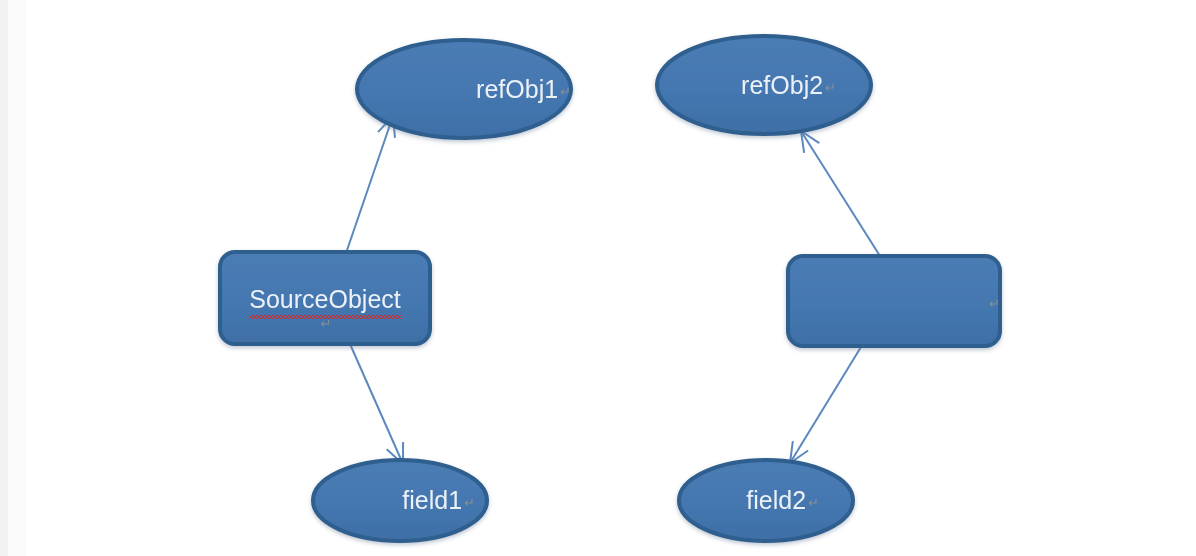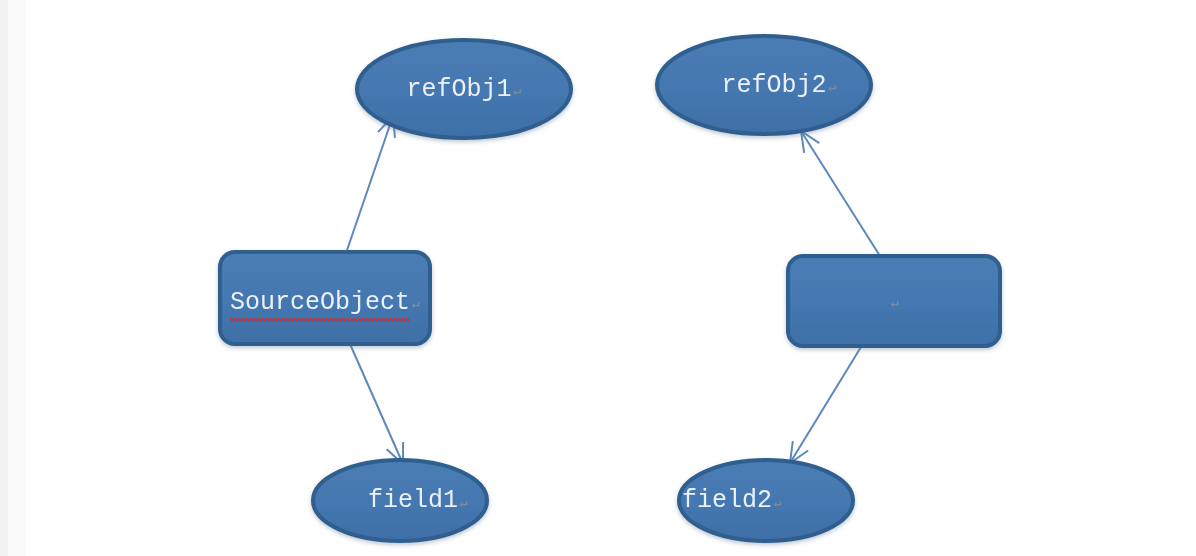--- a/index.html
+++ b/index.html
@@ -36,23 +36,23 @@
   }
   #diagram-svg {
     position: absolute;
     left: 0;
     top: 0;
   }
   .node-label {
     position: absolute;
     display: flex;
     align-items: center;
-    justify-content: center;
+    justify-content: flex-end;
     color: #ecf1f7;
-    font-family: Liberation Mono, monospace;
+    font-family: Liberation Sans, sans-serif;
     font-weight: 400;
     pointer-events: none;
     white-space: nowrap;
   }
   .node-label .txt {
     position: relative;
   }
   
   .spell .txt::after {
     content: "";
@@ -128,32 +128,32 @@
         <ellipse cx="400" cy="500.5" rx="87" ry="40.5" fill="url(#shapeGrad)" stroke="#2e5e8e" stroke-width="4" filter="url(#softShadow)"></ellipse>
         <ellipse cx="766" cy="500.5" rx="87" ry="40.5" fill="url(#shapeGrad)" stroke="#2e5e8e" stroke-width="4" filter="url(#softShadow)"></ellipse>
       </g>
   </svg>
 
   <div id="labels">
       <div class="node-label ellipse-label" style="left: 357px; top: 40px; width: 214px; height: 98px; color: rgb(236, 241, 247);">
         <span class="txt">refObj1</span>
         <span class="pilcrow">↵</span>
       </div>
-      <div class="node-label ellipse-label" style="left: 672px; top: 36px; width: 214px; height: 98px; color: rgb(236, 241, 247);">
+      <div class="node-label ellipse-label" style="left: 622px; top: 36px; width: 214px; height: 98px; color: rgb(236, 241, 247);">
         <span class="txt">refObj2</span>
         <span class="pilcrow">↵</span>
       </div>
-      <div class="node-label rect-label spell" style="left: 220px; top: 256px; width: 210px; height: 92px; color: rgb(236, 241, 247);">
+      <div class="node-label rect-label spell" style="left: 220px; top: 237px; width: 210px; height: 92px; color: rgb(236, 241, 247); flex-direction: column;">
         <span class="txt">SourceObject</span>
         <span class="pilcrow">↵</span>
       </div>
       <div class="node-label rect-label spell" style="left: 788px; top: 256px; width: 212px; height: 90px; color: rgb(236, 241, 247);">
         <span class="pilcrow">↵</span>
       </div>
-      <div class="node-label ellipse-label" style="left: 331px; top: 460px; width: 174px; height: 81px; color: rgb(236, 241, 247);">
+      <div class="node-label ellipse-label" style="left: 301px; top: 460px; width: 174px; height: 81px; color: rgb(236, 241, 247);">
         <span class="txt">field1</span>
         <span class="pilcrow">↵</span>
       </div>
       <div class="node-label ellipse-label" style="left: 645px; top: 460px; width: 174px; height: 81px; color: rgb(236, 241, 247);">
         <span class="txt">field2</span>
         <span class="pilcrow">↵</span>
       </div>
     </div>
 
 </div>

